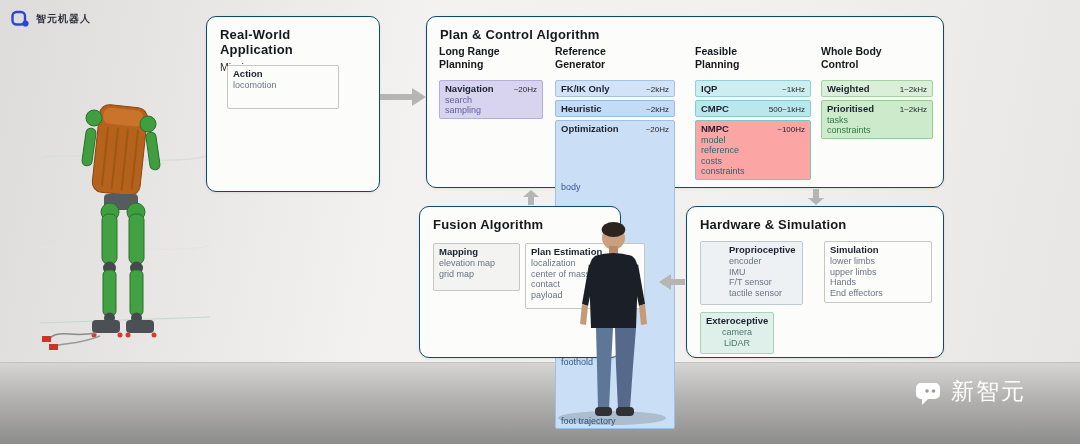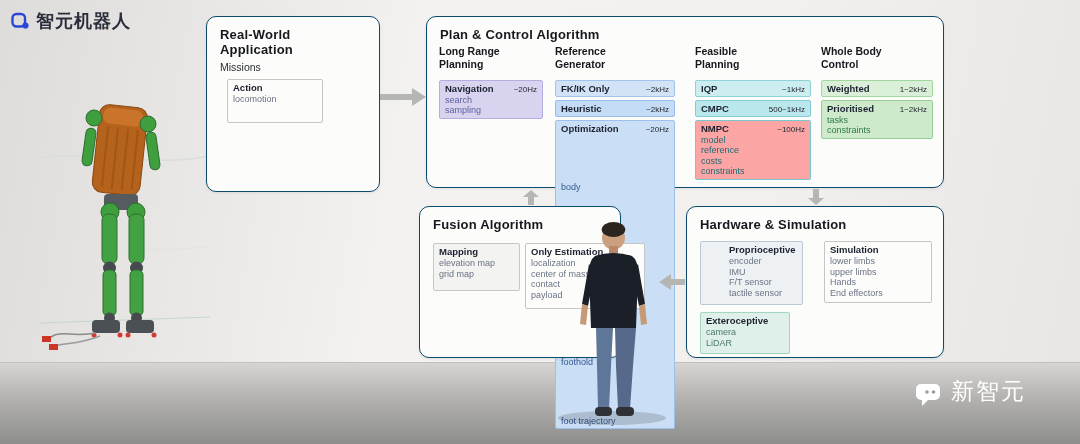--- a/index.html
+++ b/index.html
@@ -37,25 +37,25 @@
   .c-teal3 .box-items div { color:#1e6b74; }
   .c-green1 { background:#d9efd7; border-color:#a3d5a0; }
   .c-green2 { background:#cdeacb; border-color:#98ce95; }
   .c-green2 .box-items div { color:#2f7a44; }
   .c-grey  { background:#f3f3f1; border-color:#c6c6c4; }
   .c-grey .box-items div, .c-white .box-items div { color:#6b7484; }
   .c-white { background:#fcfcfb; border-color:#c6c6c4; }
   .c-bluegrey { background:#eef1f4; border-color:#bcc8d4;padding-left:28px; }
   .c-bluegrey .box-items div { color:#6b7484; }
   .c-mint { background:#dff0ea; border-color:#a6d3c2; }
-  .c-mint .box-items div { color:#4c7a6a; }
+  .c-mint .box-items div { color:#4c7a6a;text-align:center; }
   .arrow { z-index:3; }
   .logo { left:10px; top:9px; display:flex; align-items:center; gap:6px; z-index:6; }
-  .logo-text { font-size:18px; font-weight:bold; color:#2b2e3a; letter-spacing:1px; }
-  .wm { left:916px; top:376px; display:flex; align-items:flex-end; gap:7px; z-index:6; }
+  .logo-text { font-size:10px; font-weight:bold; color:#2b2e3a; letter-spacing:1px; }
+  .wm { left:916px; top:376px; display:flex; align-items:center; gap:7px; z-index:6; }
   .wm-text { font-size:23px; color:#ffffff; letter-spacing:2px; }
 </style>
 </head>
 <body>
 
 <div id="stage">
   <div class="abs wall"></div>
   <div class="abs floor"></div>
 
   <div class="abs logo">
@@ -101,21 +101,21 @@
     <circle cx="114" cy="237" r="2.5" fill="#d23b2f"></circle>
     <path d="M56,235 C30,240 18,230 8,242" stroke="#8a8a88" stroke-width="1.5" fill="none"></path>
     <path d="M60,238 C35,248 20,244 10,250" stroke="#9a9a98" stroke-width="1.5" fill="none"></path>
     <rect x="2" y="238" width="9" height="6" fill="#cc3526"></rect>
     <rect x="9" y="246" width="9" height="6" fill="#cc3526"></rect>
   </svg>
 
   <div class="abs panel" style="left:206px;top:16px;width:174px;height:176px">
     <div class="panel-title">Real-World Application</div>
     <div class="subtitle">Missions</div>
-    <div class="box c-white abs" style="left:20px;top:62px;width:96px;min-height:44px">
+    <div class="box c-white abs" style="left:20px;top:48px;width:112px;min-height:44px">
       <div class="box-head">
           <span class="box-label">Action</span>
         </div>
       <div class="box-items">
         <div>locomotion</div>
       </div>
     </div>
   </div>
 
   <svg class="abs arrow" style="left:380px;top:88px" width="46" height="18" viewBox="0 0 46 18">
@@ -243,21 +243,21 @@
       <div class="box-head">
           <span class="box-label">Mapping</span>
         </div>
       <div class="box-items">
         <div>elevation map</div>
         <div>grid map</div>
       </div>
     </div>
     <div class="box c-white abs" style="left:105px;top:36px;width:120px;min-height:66px">
       <div class="box-head">
-          <span class="box-label">Only Estimation</span>
+          <span class="box-label">Plan Estimation</span>
         </div>
       <div class="box-items">
         <div>localization</div>
         <div>center of mass</div>
         <div>contact</div>
         <div>payload</div>
       </div>
     </div>
   </div>
 
@@ -278,21 +278,21 @@
       <div class="box-head">
           <span class="box-label">Simulation</span>
         </div>
       <div class="box-items">
         <div>lower limbs</div>
         <div>upper limbs</div>
         <div>Hands</div>
         <div>End effectors</div>
       </div>
     </div>
-    <div class="box c-mint abs" style="left:13px;top:105px;width:90px;min-height:42px">
+    <div class="box c-mint abs" style="left:13px;top:105px;width:74px;min-height:42px">
       <div class="box-head">
           <span class="box-label">Exteroceptive</span>
         </div>
       <div class="box-items">
         <div>camera</div>
         <div>LiDAR</div>
       </div>
     </div>
   </div>
 

